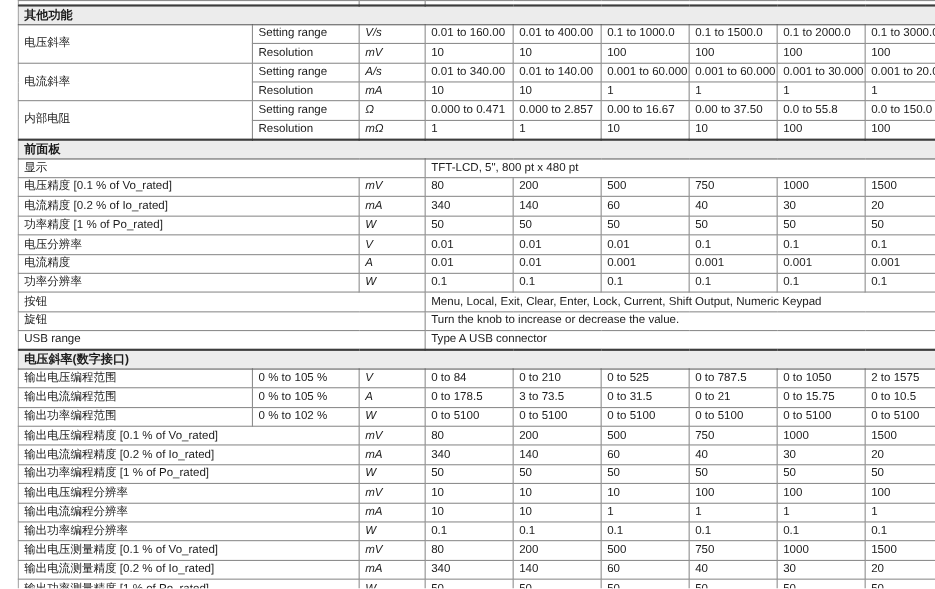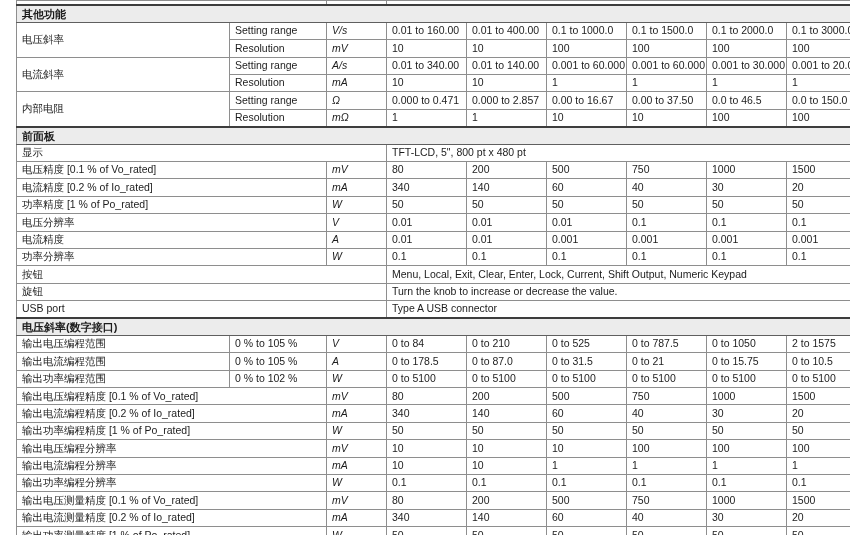--- a/index.html
+++ b/index.html
@@ -114,21 +114,21 @@
           <td class="val">1</td>
         </tr>
         <tr>
           <td rowspan="2" class="lbl">内部电阻</td>
           <td class="sub">Setting range</td>
           <td class="unit">Ω</td>
           <td class="val">0.000 to 0.471</td>
           <td class="val">0.000 to 2.857</td>
           <td class="val">0.00 to 16.67</td>
           <td class="val">0.00 to 37.50</td>
-          <td class="val">0.0 to 46.5</td>
+          <td class="val">0.0 to 55.8</td>
           <td class="val">0.0 to 150.0</td>
         </tr>
         <tr>
           <td class="sub">Resolution</td>
           <td class="unit">mΩ</td>
           <td class="val">1</td>
           <td class="val">1</td>
           <td class="val">10</td>
           <td class="val">10</td>
           <td class="val">100</td>
@@ -203,21 +203,21 @@
         </tr>
         <tr>
           <td colspan="3" class="lbl">按钮</td>
           <td colspan="6" class="val">Menu, Local, Exit, Clear, Enter, Lock, Current, Shift Output, Numeric Keypad</td>
         </tr>
         <tr>
           <td colspan="3" class="lbl">旋钮</td>
           <td colspan="6" class="val">Turn the knob to increase or decrease the value.</td>
         </tr>
         <tr>
-          <td colspan="3" class="lbl">USB port</td>
+          <td colspan="3" class="lbl">USB range</td>
           <td colspan="6" class="val">Type A USB connector</td>
         </tr>
         <tr class="section">
           <td colspan="9">电压斜率(数字接口)</td>
         </tr>
         <tr>
           <td class="lbl">输出电压编程范围</td>
           <td class="sub">0 % to 105 %</td>
           <td class="unit">V</td>
           <td class="val">0 to 84</td>
@@ -225,21 +225,21 @@
           <td class="val">0 to 525</td>
           <td class="val">0 to 787.5</td>
           <td class="val">0 to 1050</td>
           <td class="val">2 to 1575</td>
         </tr>
         <tr>
           <td class="lbl">输出电流编程范围</td>
           <td class="sub">0 % to 105 %</td>
           <td class="unit">A</td>
           <td class="val">0 to 178.5</td>
-          <td class="val">0 to 87.0</td>
+          <td class="val">3 to 73.5</td>
           <td class="val">0 to 31.5</td>
           <td class="val">0 to 21</td>
           <td class="val">0 to 15.75</td>
           <td class="val">0 to 10.5</td>
         </tr>
         <tr>
           <td class="lbl">输出功率编程范围</td>
           <td class="sub">0 % to 102 %</td>
           <td class="unit">W</td>
           <td class="val">0 to 5100</td>

